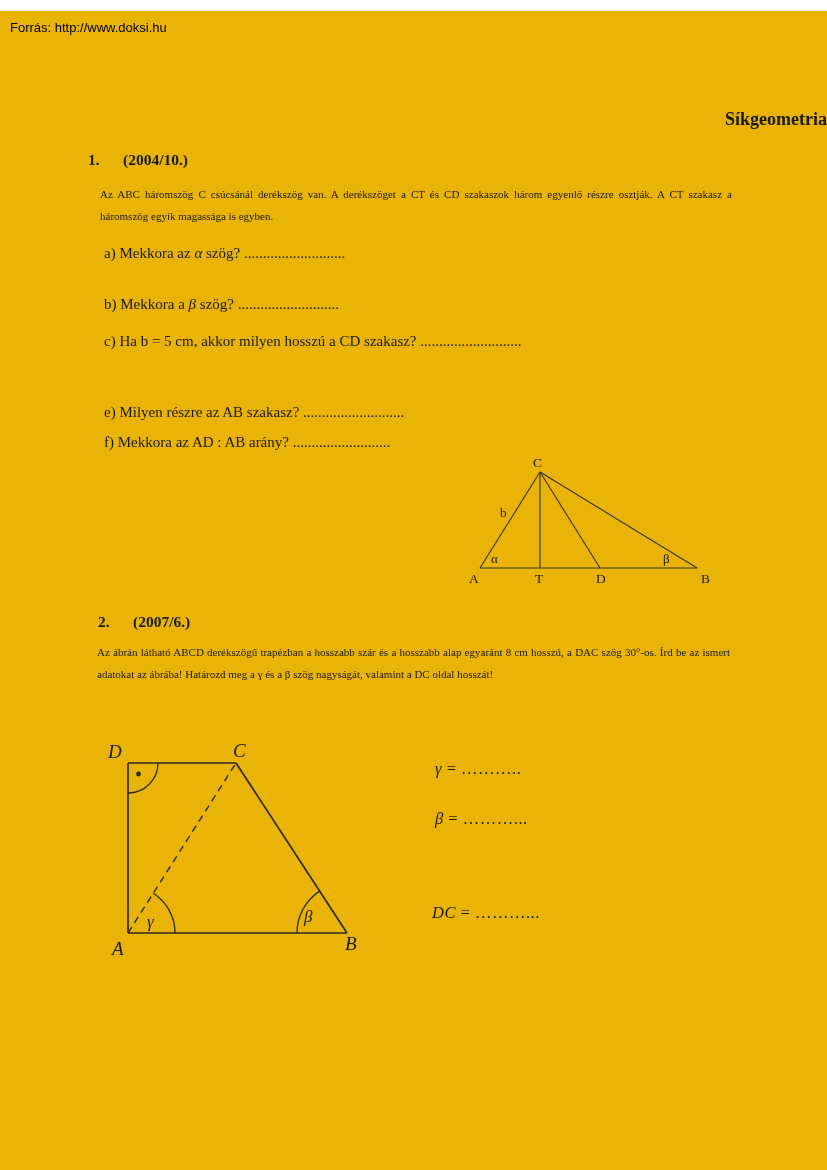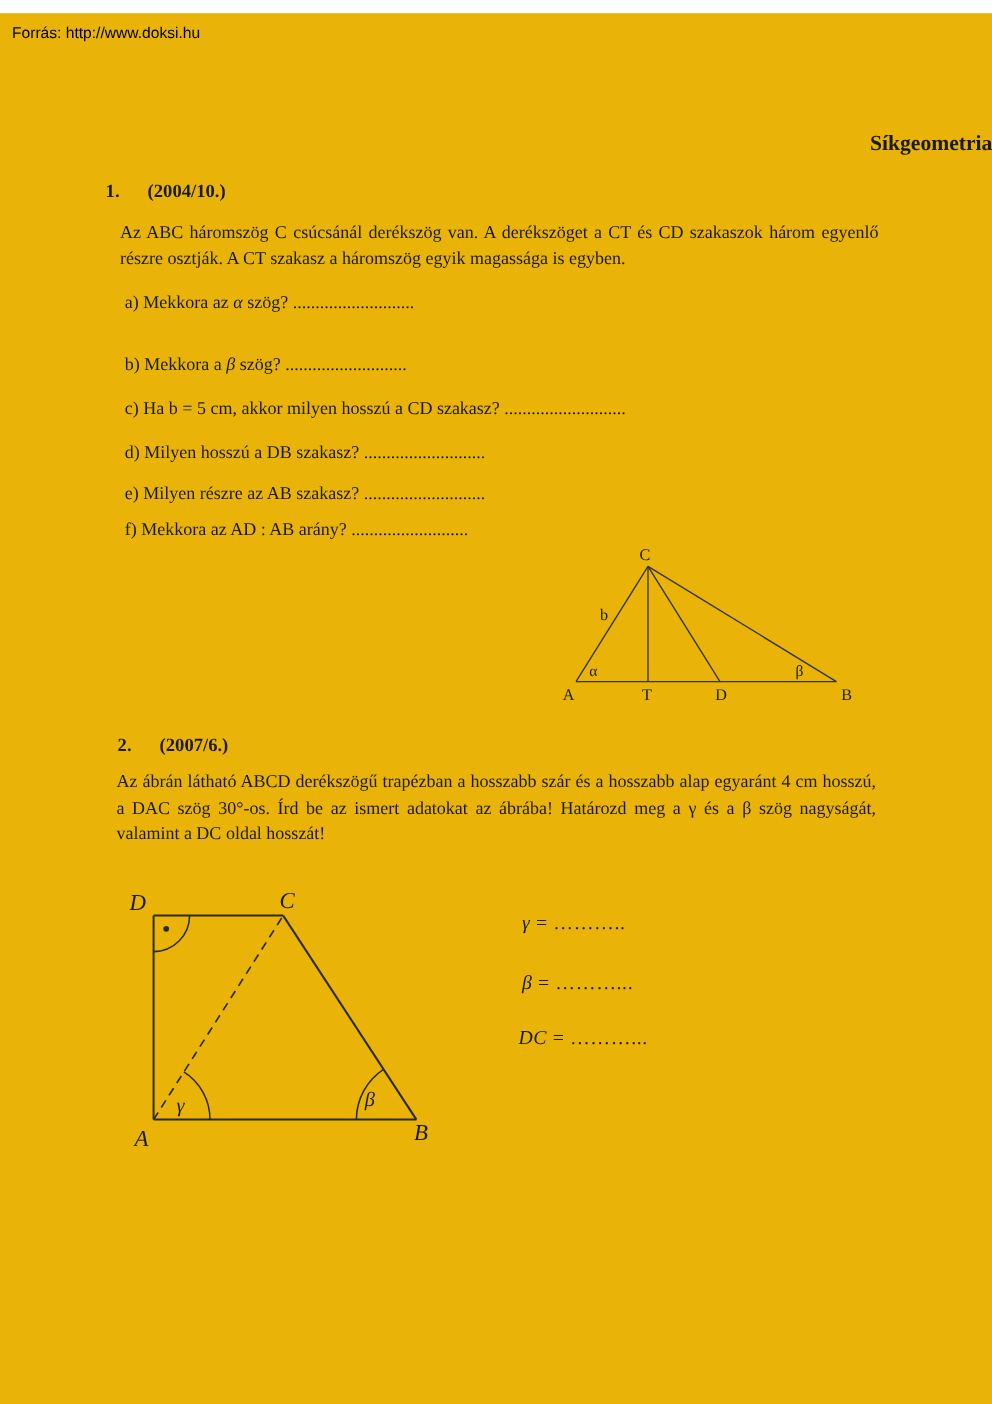--- a/index.html
+++ b/index.html
@@ -13,21 +13,21 @@
     left:10px; top:9px; font-family:"Liberation Sans", sans-serif;
     font-size:13px; color:#000;
   }
   .title {
     left:0; top:98px; width:827px; text-align:right;
     font-size:18px; font-weight:bold; margin:0;
   }
   .heading { font-size:15.5px; font-weight:bold; white-space:nowrap; }
   .heading .num { display:inline-block; width:35px; }
   .para {
-    width:632px; font-size:15px; line-height:21.6px;
+    width:632px; font-size:11px; line-height:21.6px;
     text-align:justify; text-align-last:left; margin:0;
   }
   .q { left:104px; font-size:15px; white-space:nowrap; }
   .q .sym { font-style:italic; }
   .ans { font-size:16.5px; white-space:nowrap; letter-spacing:0.5px; }
   .ans .ans-label { font-style:italic; }
   svg { display:block; }
   svg text {
     font-family:"Liberation Serif", serif; fill:#1a1a1a; font-size:13.5px;
   }
@@ -56,23 +56,20 @@
 
   <div class="abs q" style="top:234px;">
     <span>a) Mekkora az </span><span class="sym">α</span><span>  szög? ...........................</span>
   </div>
   <div class="abs q" style="top:285px;">
     <span>b) Mekkora a </span><span class="sym">β</span><span>  szög? ...........................</span>
   </div>
   <div class="abs q" style="top:322px;">
     <span>c) Ha b = 5 cm, akkor milyen hosszú a CD szakasz? ...........................</span>
   </div>
-  <div class="abs q" style="top:359px;">
-    <span>d) Milyen hosszú a DB szakasz? ...........................</span>
-  </div>
   <div class="abs q" style="top:393px;">
     <span>e) Milyen részre az AB szakasz? ...........................</span>
   </div>
   <div class="abs q" style="top:423px;">
     <span>f) Mekkora az AD : AB arány? ..........................</span>
   </div>
 
   <svg class="abs" style="left:455px; top:438px;" width="270" height="142" viewBox="0 0 270 142">
     <line class="tri-line" x1="25" y1="119" x2="242" y2="119"></line>
     <line class="tri-line" x1="25" y1="119" x2="85" y2="23"></line>
@@ -86,21 +83,21 @@
     <text x="246" y="134">B</text>
     <text x="45" y="68">b</text>
     <text class="greek" x="36" y="114">α</text>
     <text class="greek" x="208" y="114">β</text>
   </svg>
 
   <div class="abs heading" style="left:98px; top:602px;">
     <span class="num">2.</span><span>(2007/6.)</span>
   </div>
 
-  <p class="abs para" style="left:97px; top:631px; width:633px;">Az ábrán látható ABCD derékszögű trapézban a hosszabb szár és a hosszabb alap egyaránt 4 cm hosszú, a DAC szög 30°-os. Írd be az ismert adatokat az ábrába! Határozd meg a γ és a β szög nagyságát, valamint a DC oldal hosszát!</p>
+  <p class="abs para" style="left:97px; top:631px; width:633px;">Az ábrán látható ABCD derékszögű trapézban a hosszabb szár és a hosszabb alap egyaránt 8 cm hosszú, a DAC szög 30°-os. Írd be az ismert adatokat az ábrába! Határozd meg a γ és a β szög nagyságát, valamint a DC oldal hosszát!</p>
 
   <svg class="abs" style="left:100px; top:720px;" width="275" height="232" viewBox="0 0 275 232">
     <line class="trap-line" x1="28" y1="32" x2="136" y2="32"></line>
     <line class="trap-line" x1="28" y1="32" x2="28" y2="202"></line>
     <line class="trap-line" x1="28" y1="202" x2="247" y2="202"></line>
     <line class="trap-line" x1="136" y1="32" x2="247" y2="202"></line>
     <line class="trap-dash" x1="28" y1="202" x2="136" y2="32"></line>
     <path class="trap-arc" d="M 28 62 A 30 30 0 0 0 58 32"></path>
     <circle cx="38.5" cy="43" r="2.4" fill="#2a2a2a"></circle>
     <path class="trap-arc" d="M 75 202 A 47 47 0 0 0 53.2 162.3"></path>
@@ -112,17 +109,17 @@
     <text class="big-greek" x="47" y="196">γ</text>
     <text class="big-greek" x="204" y="191">β</text>
   </svg>
 
   <div class="abs ans" style="left:435px; top:748px;">
     <span class="ans-label">γ</span><span> = ………..</span>
   </div>
   <div class="abs ans" style="left:435px; top:798px;">
     <span class="ans-label">β</span><span> = ………...</span>
   </div>
-  <div class="abs ans" style="left:432px; top:844px;">
+  <div class="abs ans" style="left:432px; top:892px;">
     <span class="ans-label">DC</span><span> = ………...</span>
   </div>
 
 </div>
 
 </body></html>

